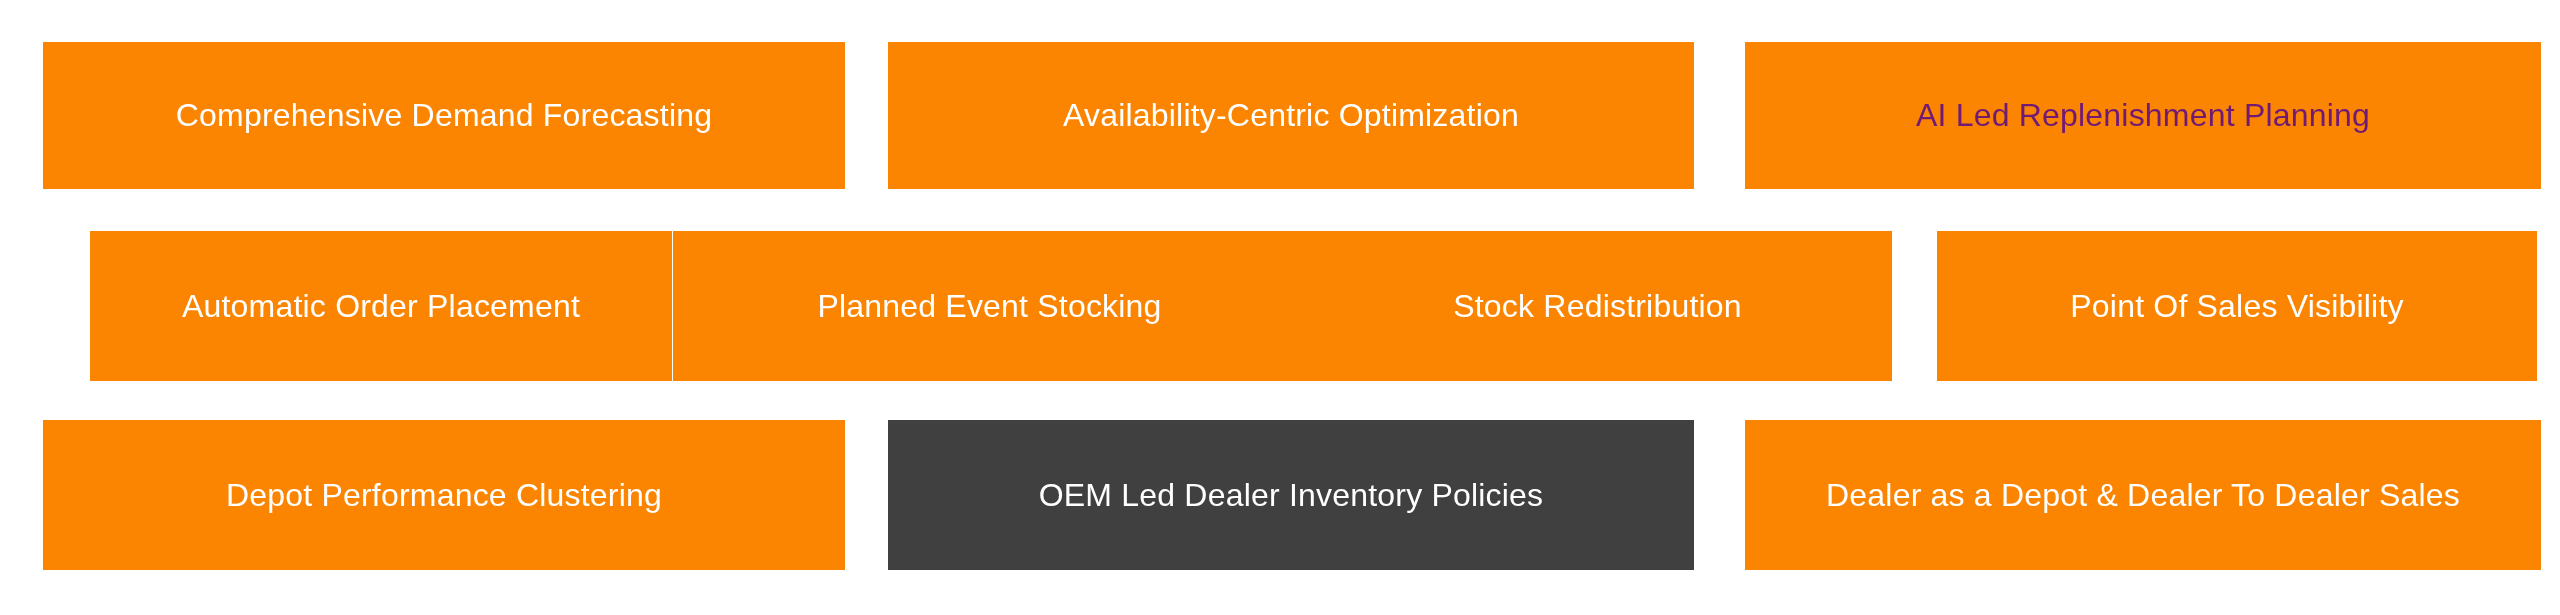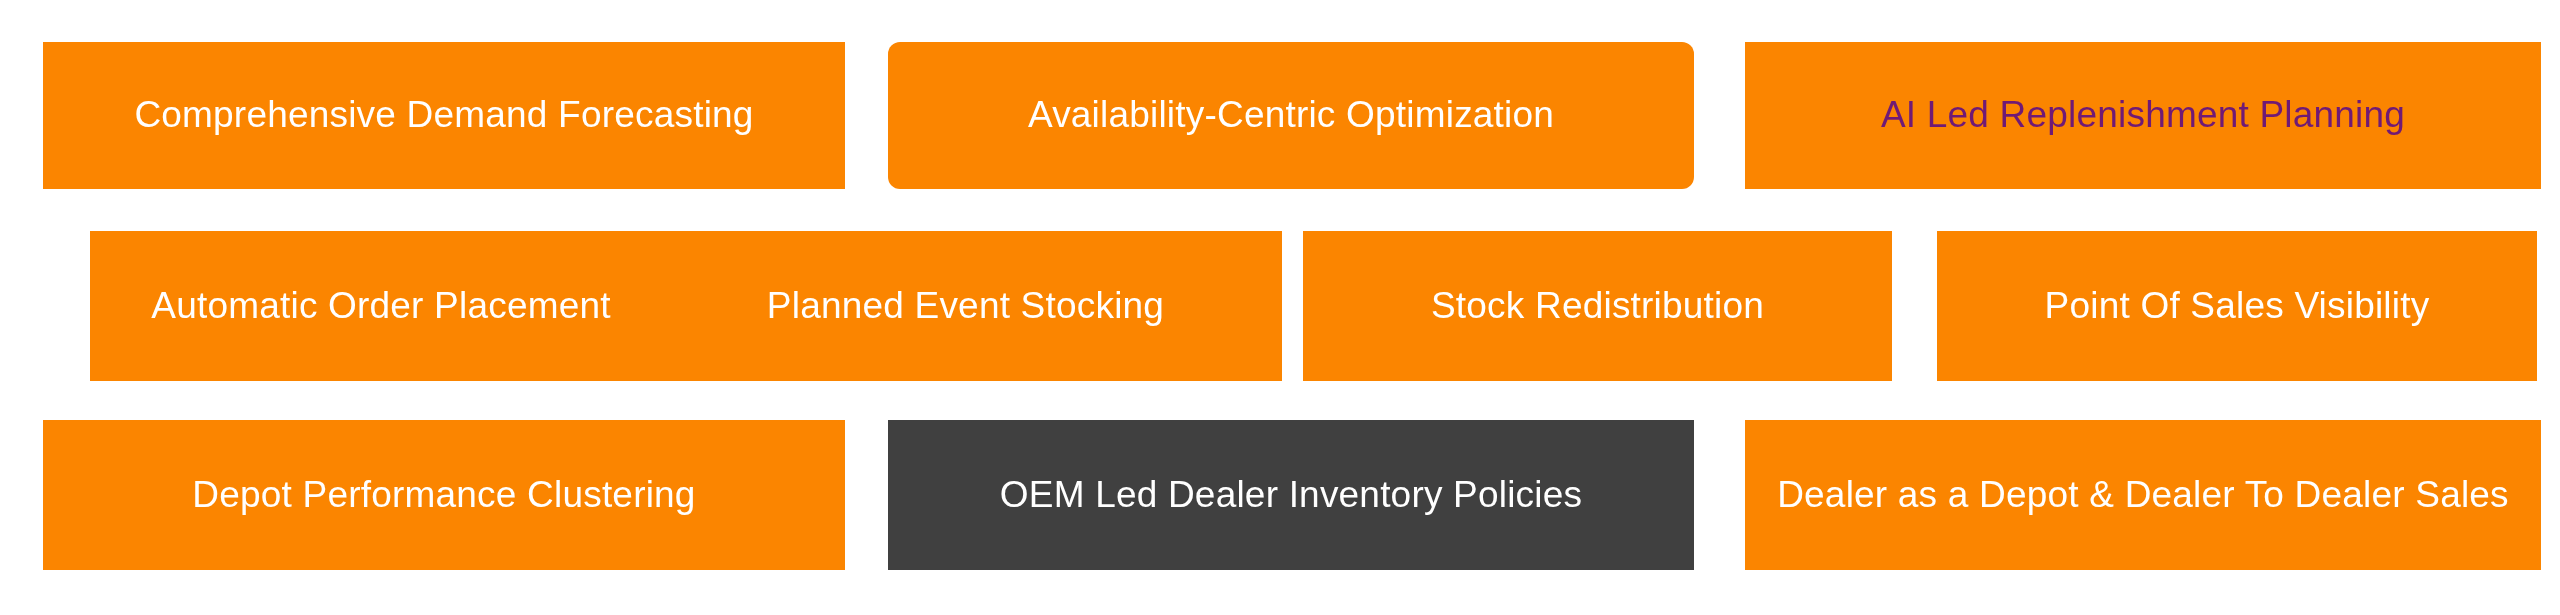--- a/index.html
+++ b/index.html
@@ -26,42 +26,42 @@
   .tile {
     position: absolute;
     background: #fb8500;
     color: #ffffff;
     display: flex;
     align-items: center;
     justify-content: center;
     text-align: center;
     box-sizing: border-box;
     padding: 0 18px;
-    font-size: 37px;
+    font-size: 32px;
     font-weight: 400;
     letter-spacing: 0.2px;
     line-height: 1.2;
     -webkit-font-smoothing: antialiased;
   }
   .tile-label {
     display: block;
     white-space: nowrap;
   }
   
   #row-1 { top: 42px; height: 147px; }
   #row-1 .tile { height: 147px; top: 0; }
   #row-1 .tile-0 { left: 43px;   width: 802px; }
-  #row-1 .tile-1 { left: 888px;  width: 806px; border-radius: 12px; }
+  #row-1 .tile-1 { left: 888px;  width: 806px; }
   #row-1 .tile-2 { left: 1745px; width: 796px; }
 
   
   #row-2 { top: 231px; height: 150px; }
   #row-2 .tile { height: 150px; top: 0; }
   #row-2 .tile-0 { left: 45px;   width: 582px; margin-left: 45px; }
-  #row-2 .tile-1 { left: 649px;  width: 633px; }
+  #row-2 .tile-1 { left: 673px;  width: 633px; }
   #row-2 .tile-2 { left: 1303px; width: 589px; }
   #row-2 .tile-3 { left: 1937px; width: 600px; }
 
   
   #row-3 { top: 420px; height: 150px; }
   #row-3 .tile { height: 150px; top: 0; }
   #row-3 .tile-0 { left: 43px;   width: 802px; }
   #row-3 .tile-1 { left: 888px;  width: 806px; }
   #row-3 .tile-2 { left: 1745px; width: 796px; }
 </style>

